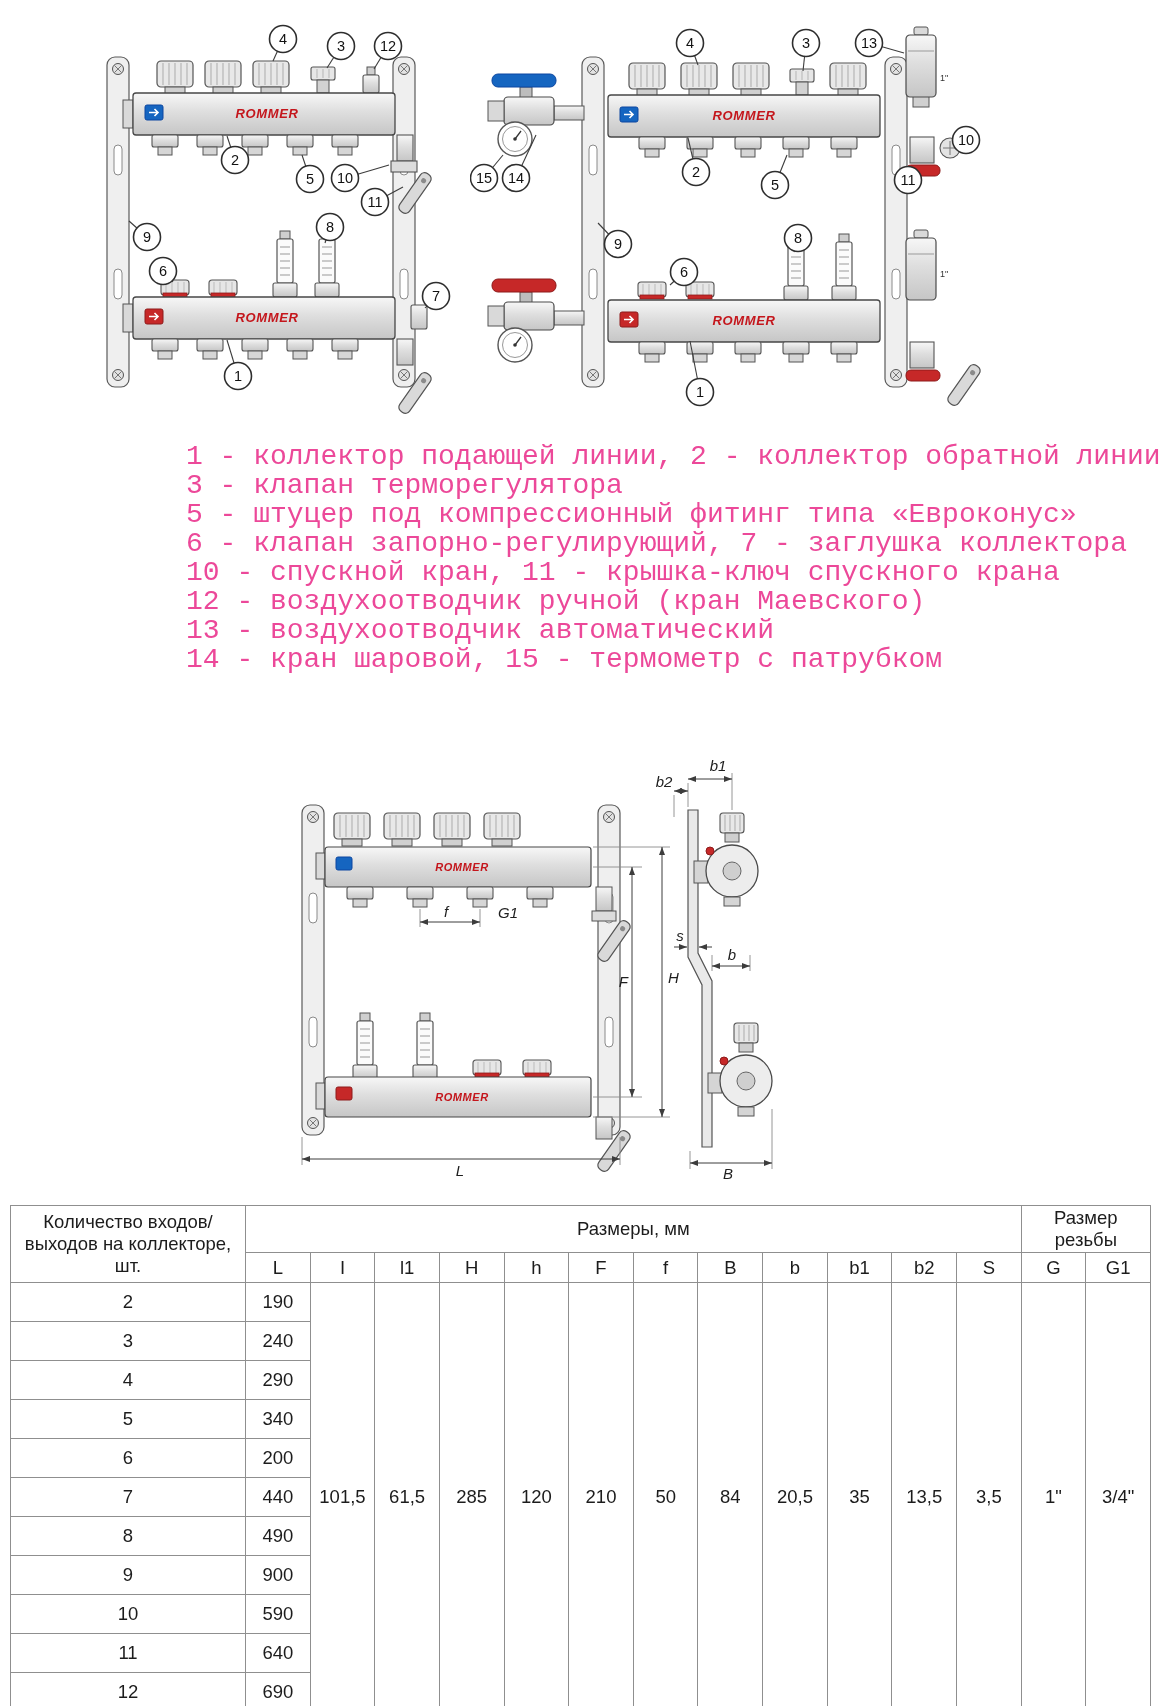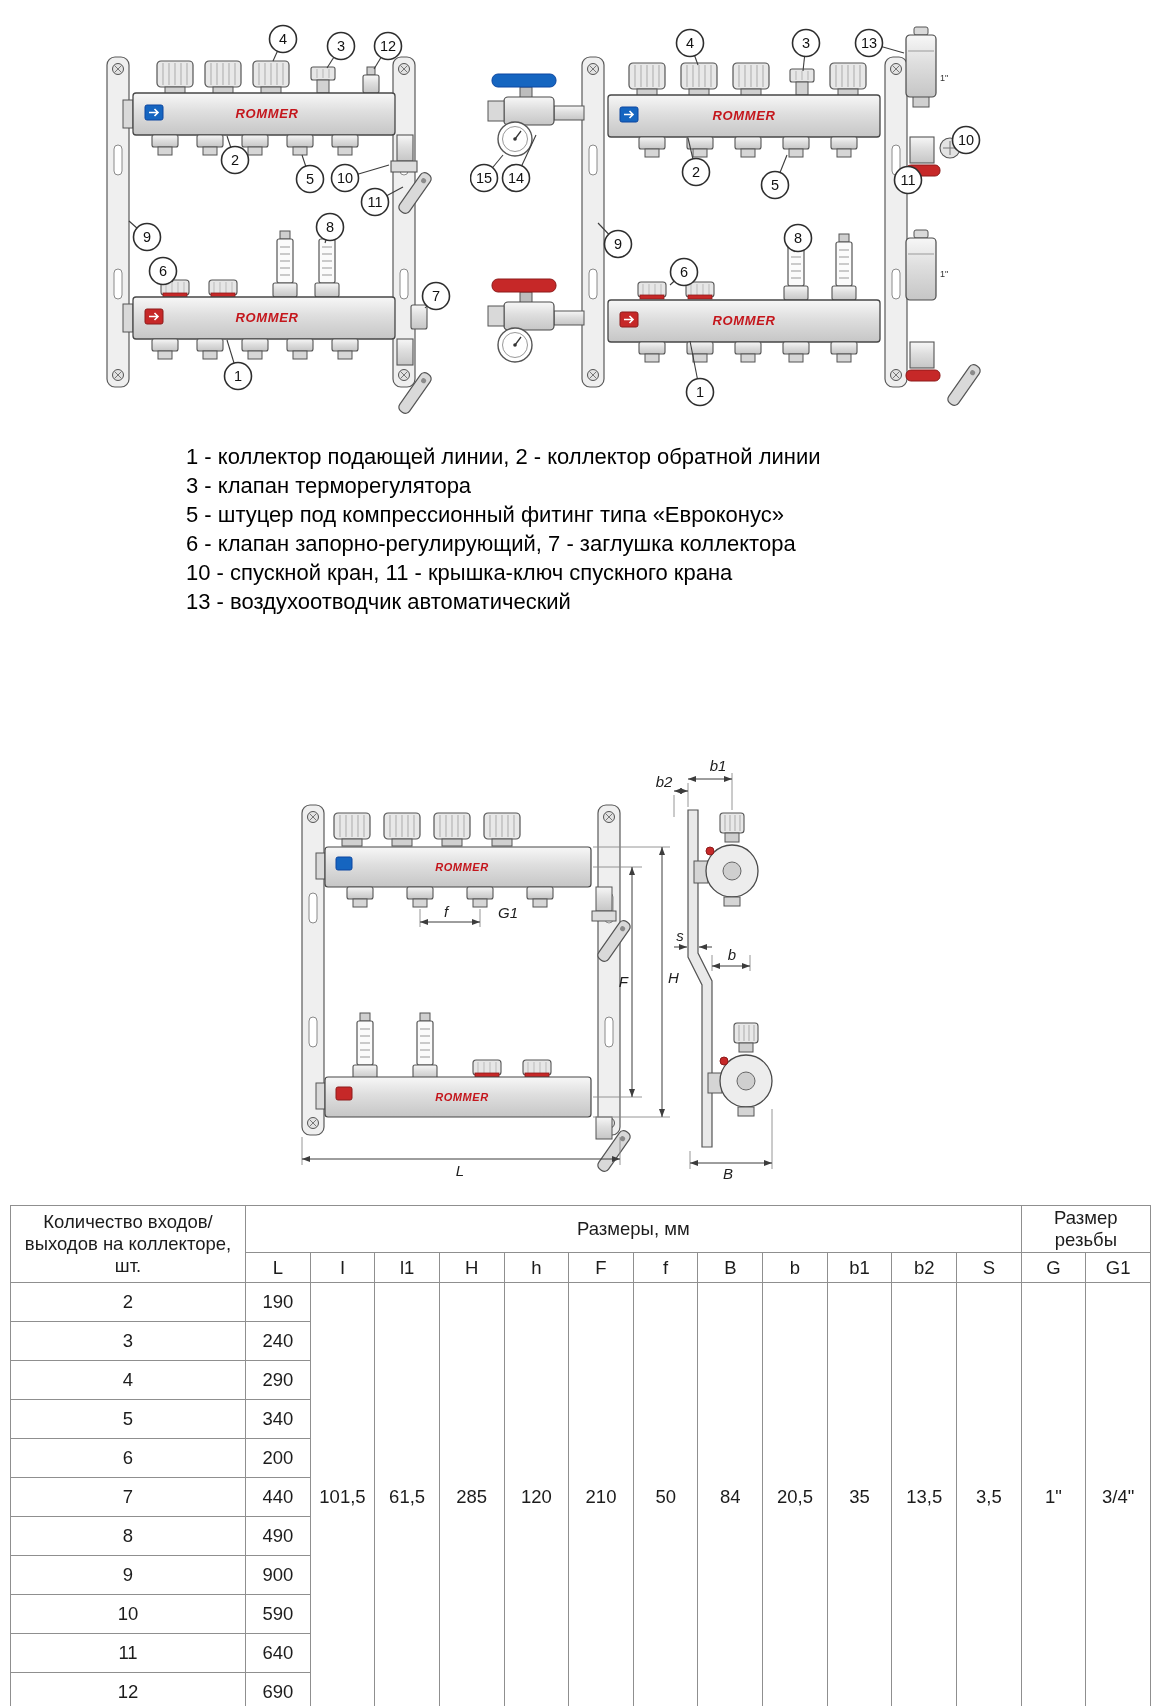--- a/index.html
+++ b/index.html
@@ -4,21 +4,21 @@
 <style>
   * { margin:0; padding:0; box-sizing:border-box; }
   html,body { background:#fff; }
   body { width:1161px; height:1706px; position:relative; font-family:"Liberation Sans", sans-serif; overflow:hidden; }
   .page { position:absolute; left:0; top:0; width:1161px; height:1706px; background:#fff; }
   .abs { position:absolute; }
   svg text { font-family:"Liberation Sans", sans-serif; }
   .brand { fill:#c4161c; font-weight:bold; font-style:italic; font-size:13px; letter-spacing:0.6px; }
   .brand-sm { font-size:11px; }
   .dimlab { fill:#1f1f1f; font-size:15px; font-style:italic; }
-  .legend { position:absolute; left:186px; top:442px; font-size:22px; line-height:29px; color:#000000; }
+  .legend { position:absolute; left:186px; top:442px; font-size:28px; line-height:29px; color:#ec4899;font-family:Liberation Mono, monospace; }
   .spec-table { position:absolute; left:10px; top:1205px; width:1141px; border-collapse:collapse; table-layout:fixed; font-size:18.5px; color:#1c1c1c; }
   .spec-table th, .spec-table td { border:1px solid #8f8f8f; text-align:center; vertical-align:middle; font-weight:normal; padding:1px 3px;margin-top:44px; }
   .spec-table thead th { height:30px; }
   .spec-table tbody td { height:39px; }
 </style>
 </head>
 <body>
 
 <div class="page">
 
@@ -371,21 +371,23 @@
         <text x="230" y="382" text-anchor="middle" font-size="14.5" fill="#111">1</text>
       </g>
     </svg>
 
   <div class="legend">
     <div>1 - коллектор подающей линии, 2 - коллектор обратной линии</div>
     <div>3 - клапан терморегулятора</div>
     <div>5 - штуцер под компрессионный фитинг типа «Евроконус»</div>
     <div>6 - клапан запорно-регулирующий, 7 - заглушка коллектора</div>
     <div>10 - спускной кран, 11 - крышка-ключ спускного крана</div>
+    <div>12 - воздухоотводчик ручной (кран Маевского)</div>
     <div>13 - воздухоотводчик автоматический</div>
+    <div>14 - кран шаровой, 15 - термометр с патрубком</div>
   </div>
 
   <svg class="abs" style="left:280px; top:755px;" width="520" height="430" viewBox="0 0 520 430">
     <use href="#rail" x="22" y="50"></use>
     <use href="#rail" x="318" y="50"></use>
     <g>
       <use href="#cap" x="54" y="58"></use>
       <use href="#cap" x="104" y="58"></use>
       <use href="#cap" x="154" y="58"></use>
       <use href="#cap" x="204" y="58"></use>

